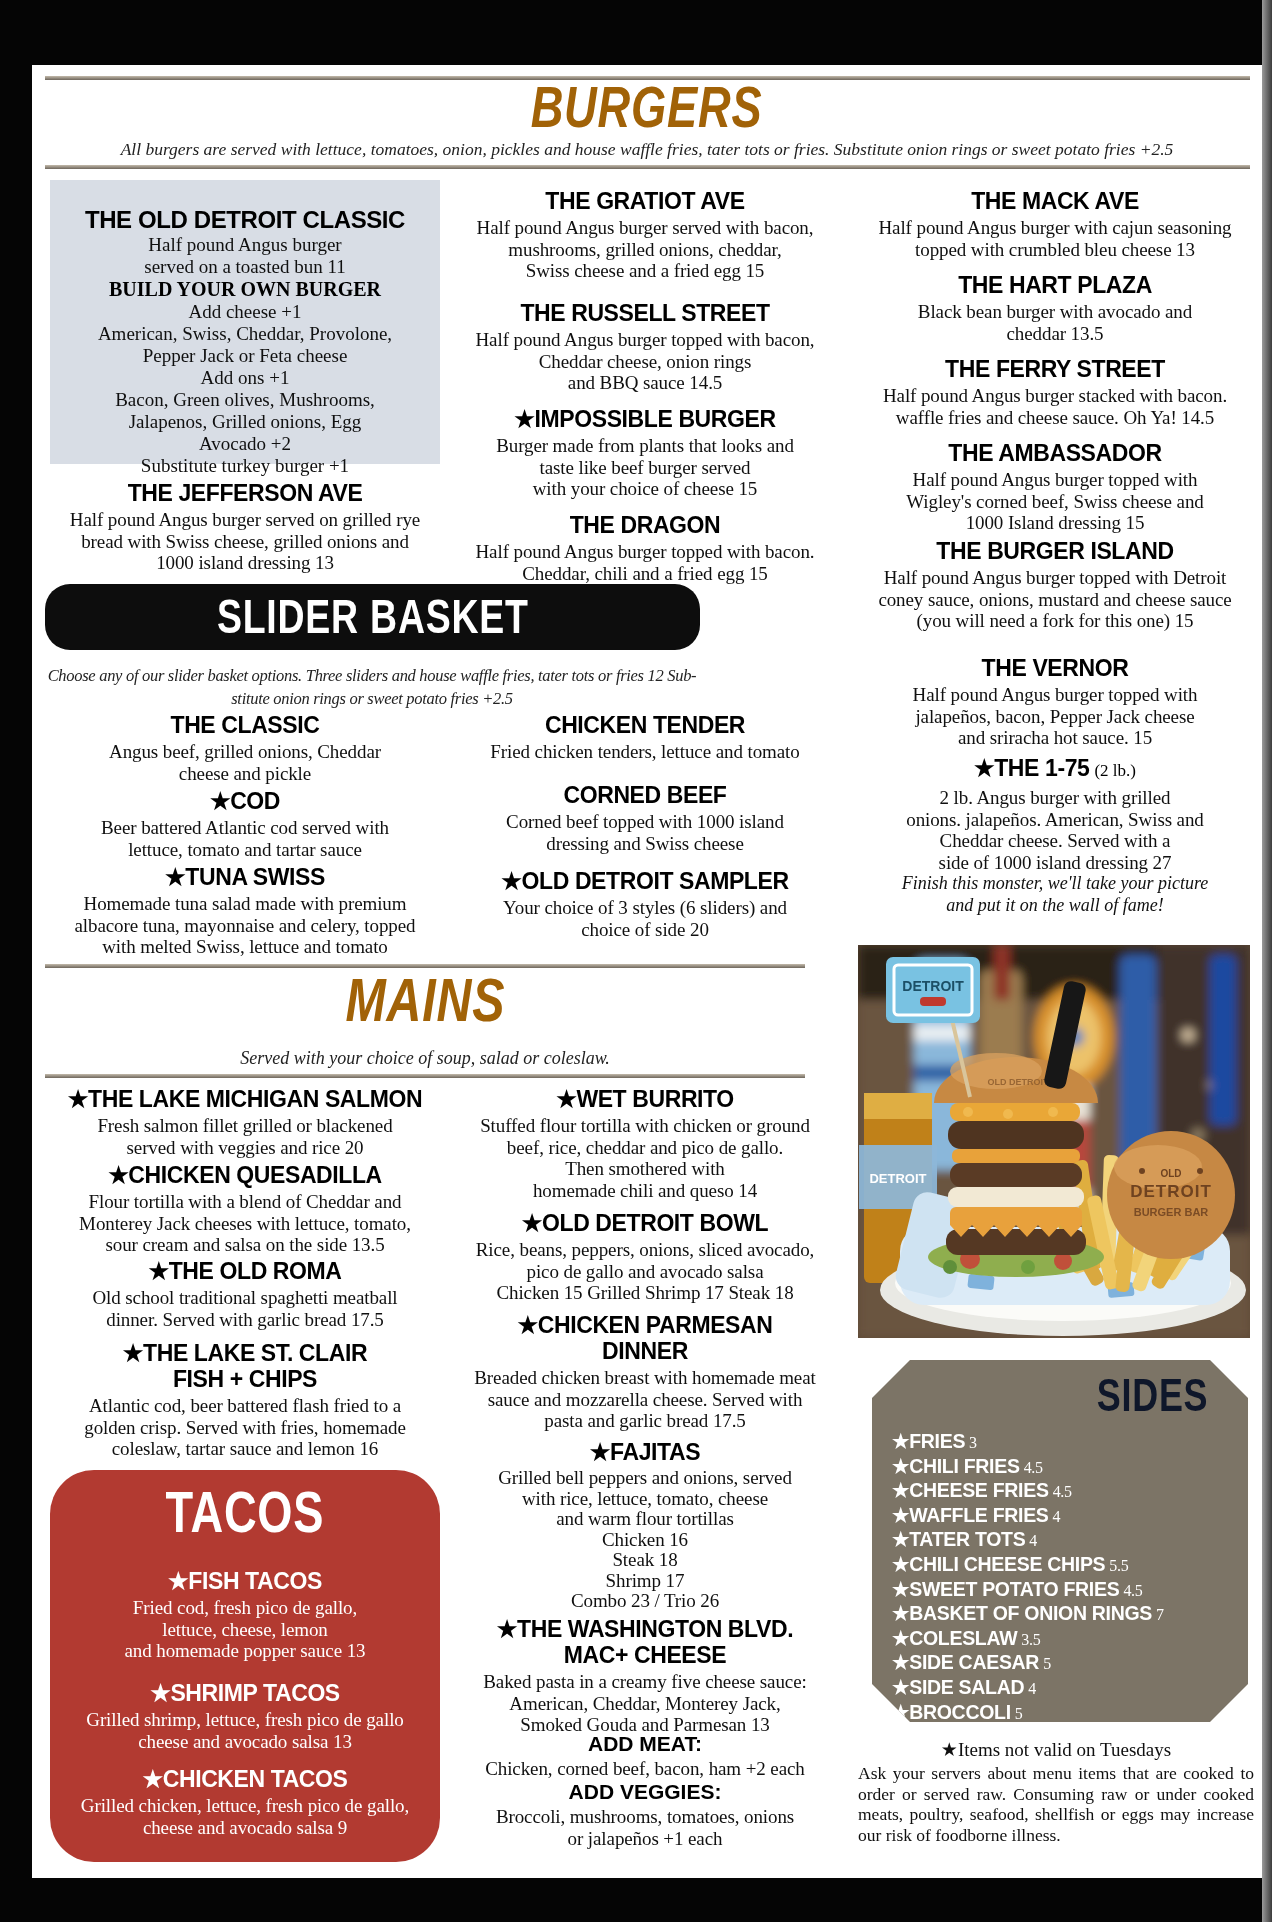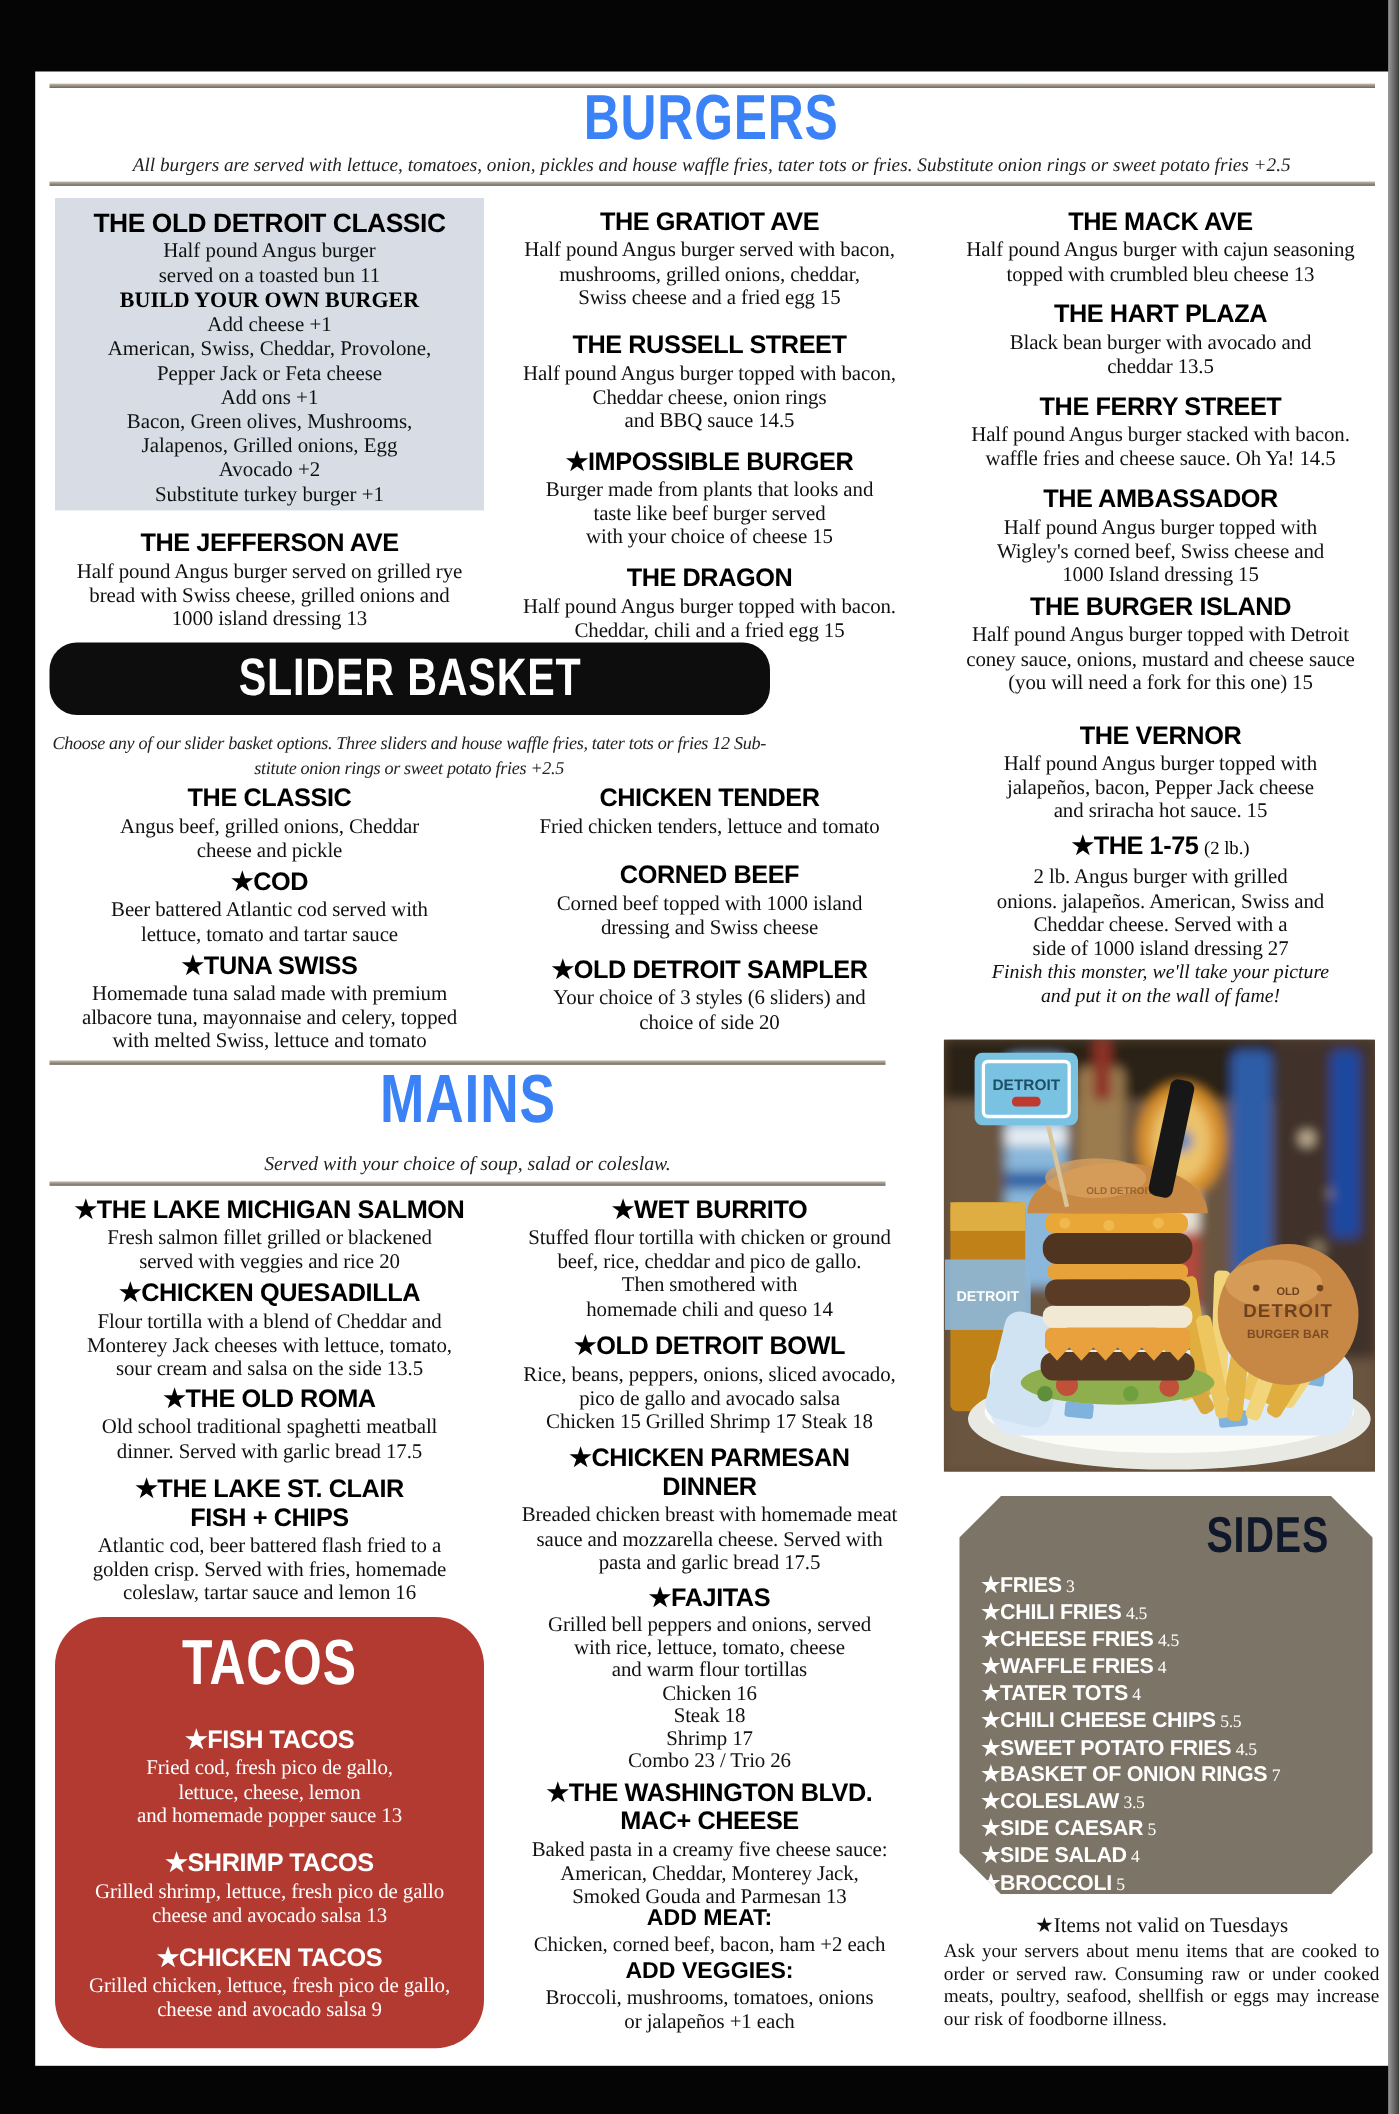--- a/index.html
+++ b/index.html
@@ -2,31 +2,31 @@
 <html><head>
 <meta charset="utf-8">
 <style>
   html,body{margin:0;padding:0;background:#000;}
   .canvas{position:relative;width:1272px;height:1922px;background:#050505;overflow:hidden;
           font-family:"Liberation Serif",serif;}
   .edge-right{position:absolute;right:0;top:0;width:10px;height:100%;background:linear-gradient(90deg,#9a9a9a,#3c3c3c);}
   .page{position:absolute;left:32px;top:65px;width:1230px;height:1813px;background:#ffffff;}
   .abs{position:absolute;}
   .rule{position:absolute;height:4px;background:linear-gradient(180deg,#c3baab,#6e665c);}
-  .sec-title{position:absolute;text-align:center;font-family:"Liberation Sans",sans-serif;font-weight:bold;color:#3b82f6;}
+  .sec-title{position:absolute;text-align:center;font-family:"Liberation Sans",sans-serif;font-weight:bold;color:#a16207;font-style:italic;}
   .cond{display:inline-block;transform:scaleX(0.78);transform-origin:center;letter-spacing:1px;white-space:nowrap;}
   .subtitle{position:absolute;text-align:center;font-style:italic;color:#222;
             font-family:"Liberation Serif",serif;}
   .mi{position:absolute;text-align:center;color:#101010;}
   .mi-name{font-family:"Liberation Sans",sans-serif;font-weight:bold;font-size:23px;line-height:26px;
            letter-spacing:-0.4px;white-space:pre-line;margin-bottom:3px;color:#000;}
   .mi-desc{font-family:"Liberation Serif",serif;font-size:19px;line-height:21.5px;white-space:pre-line;letter-spacing:-0.1px;}
   .mi-italic{font-family:"Liberation Serif",serif;font-style:italic;font-size:18px;line-height:21.5px;white-space:pre-line;}
   .size-note{font-family:"Liberation Serif",serif;font-weight:normal;font-size:17px;letter-spacing:0;margin-left:5px;}
-  .classic-box{position:absolute;background:#d8dde5;text-align:center;padding-top:10px;box-sizing:border-box;}
+  .classic-box{position:absolute;background:#d8dde5;text-align:center;padding-top:26px;box-sizing:border-box;}
   .cb-title{font-family:"Liberation Sans",sans-serif;font-weight:bold;font-size:24px;line-height:28px;letter-spacing:-0.4px;color:#000;}
   .cb-text{font-family:"Liberation Serif",serif;font-size:19px;line-height:22px;white-space:pre-line;color:#101010;}
   .cb-byo{font-family:"Liberation Serif",serif;font-weight:bold;font-size:20px;line-height:23px;color:#000;}
   .banner{position:absolute;background:#0d0d0d;text-align:center;}
   .banner .cond{color:#fff;}
   .tacos-box{position:absolute;background:#b23a31;border-radius:44px;color:#fff;}
   .tacos-box .mi{color:#fff;}
   .tacos-box .mi-name{color:#fff;}
   .tacos-title{position:absolute;width:100%;text-align:center;font-family:"Liberation Sans",sans-serif;font-weight:bold;color:#fff;}
   .sides-box{position:absolute;background:#7c7466;

